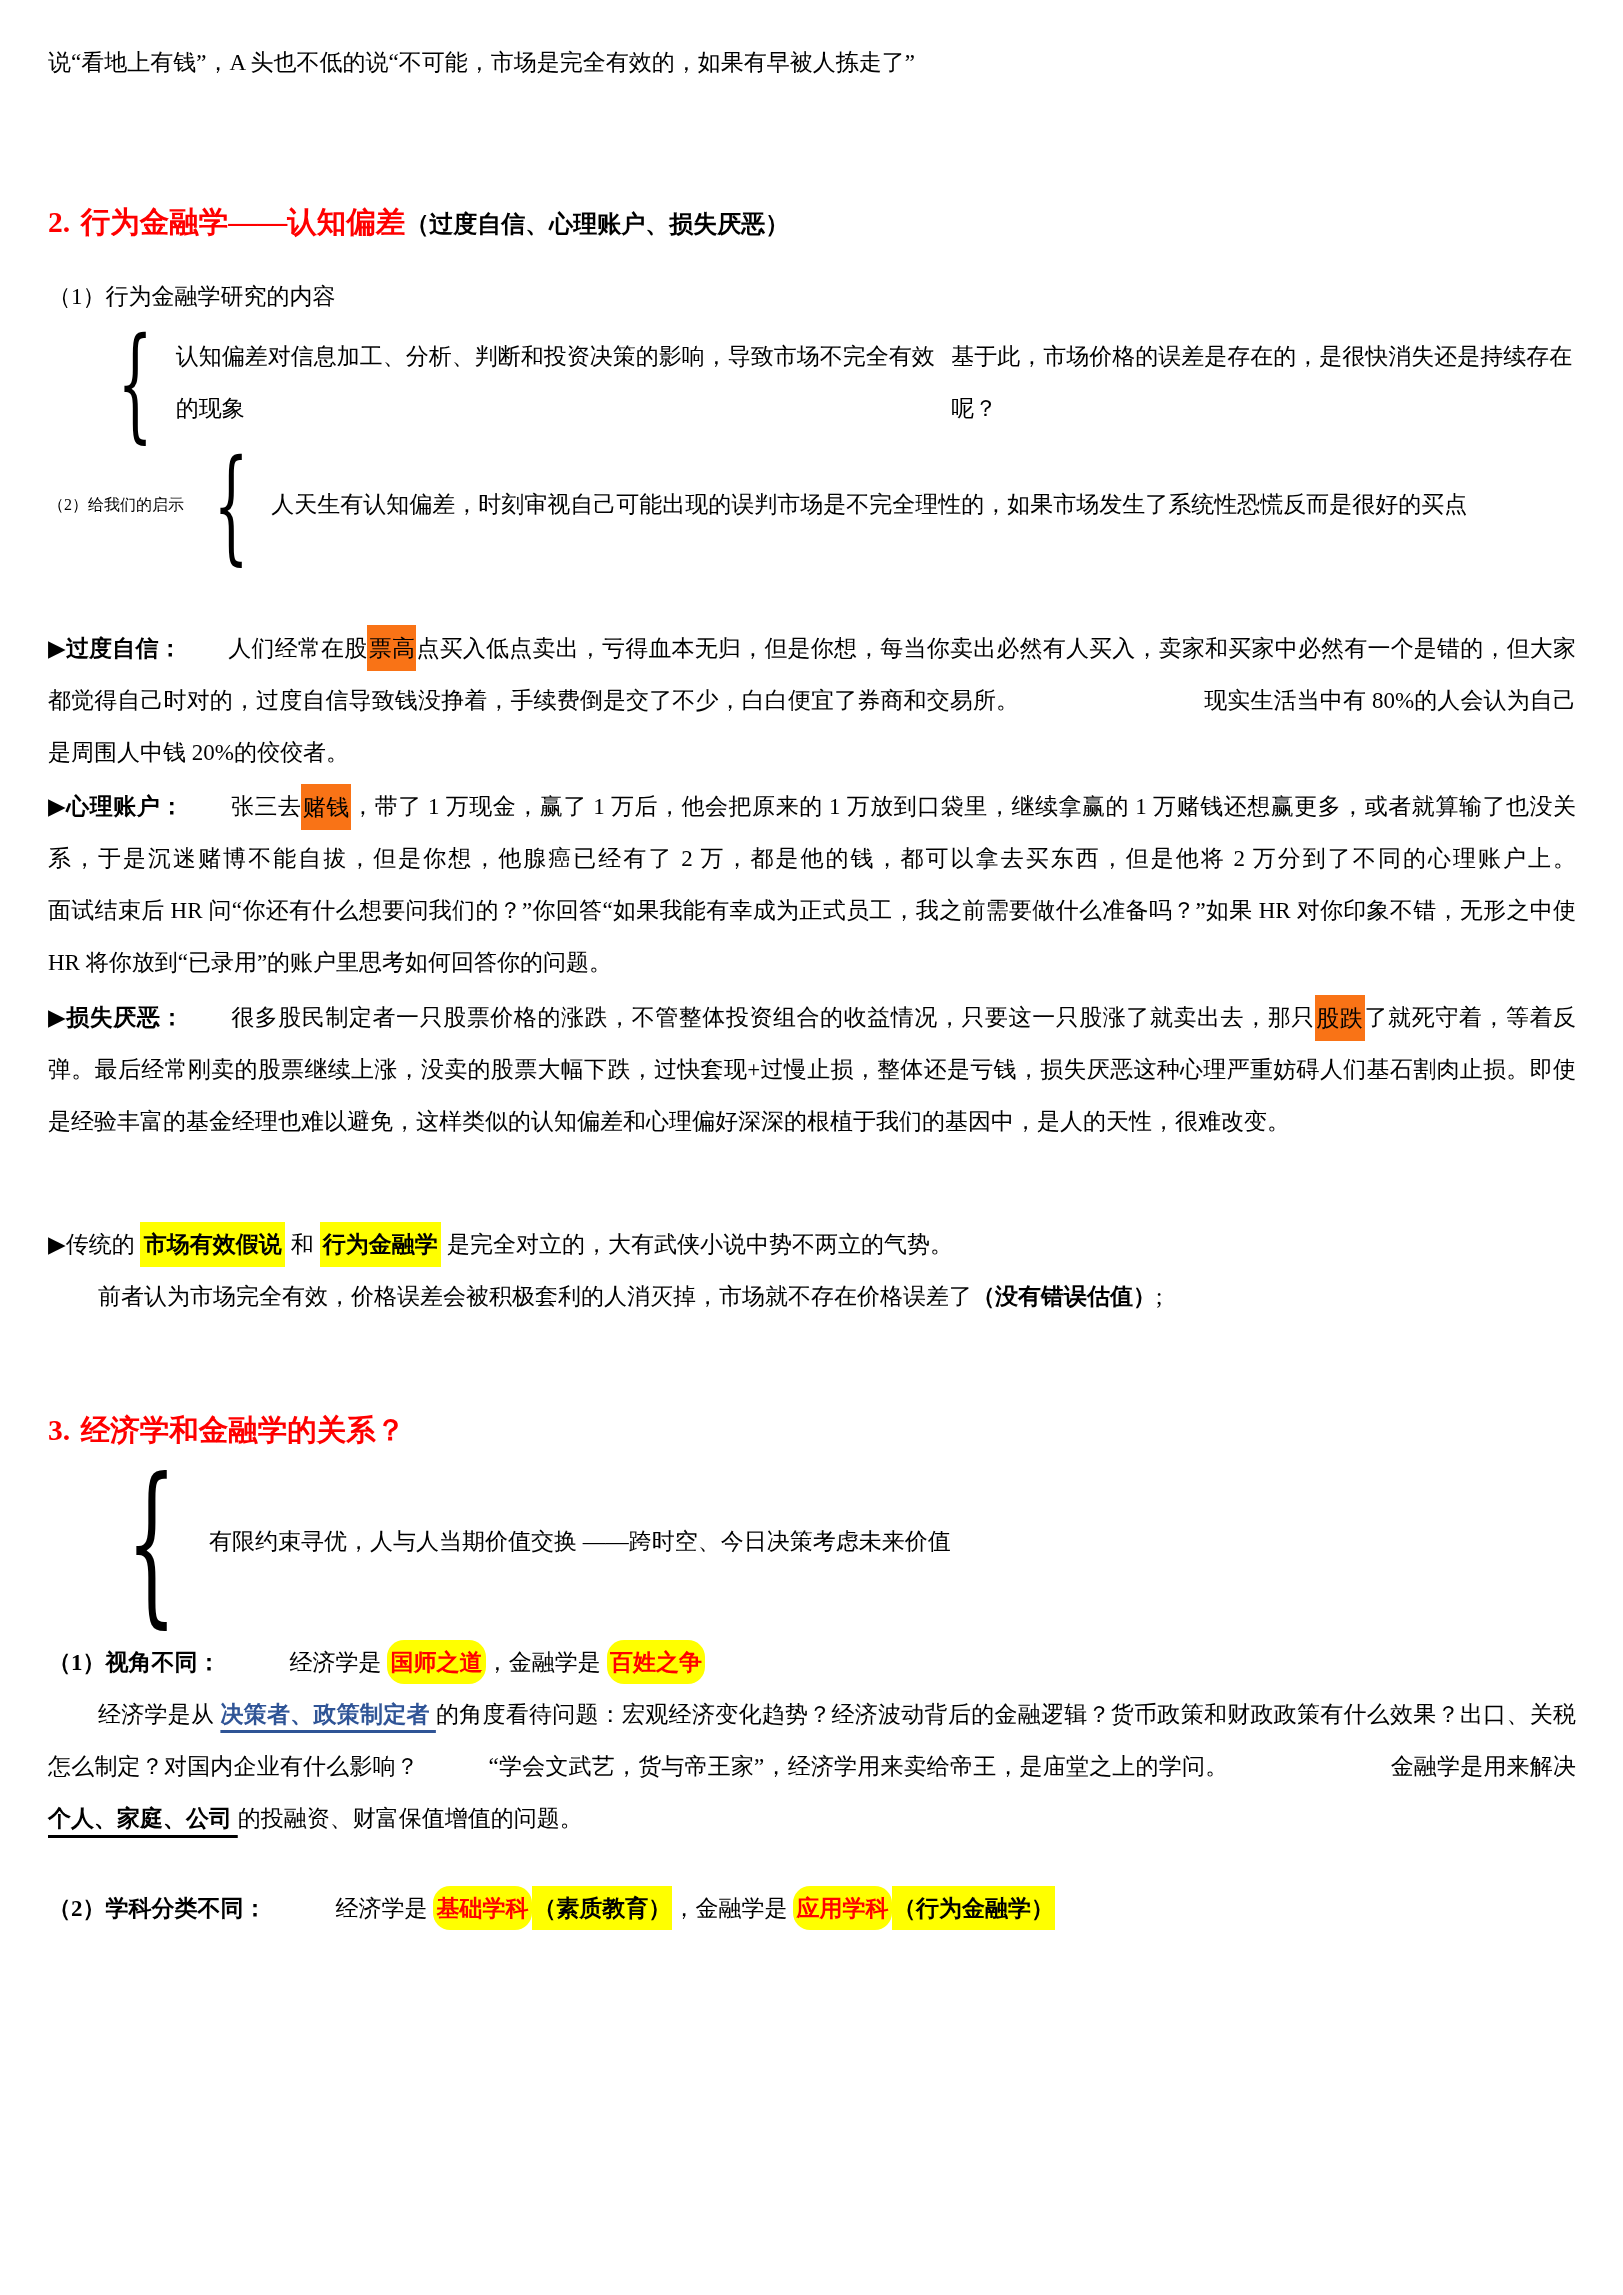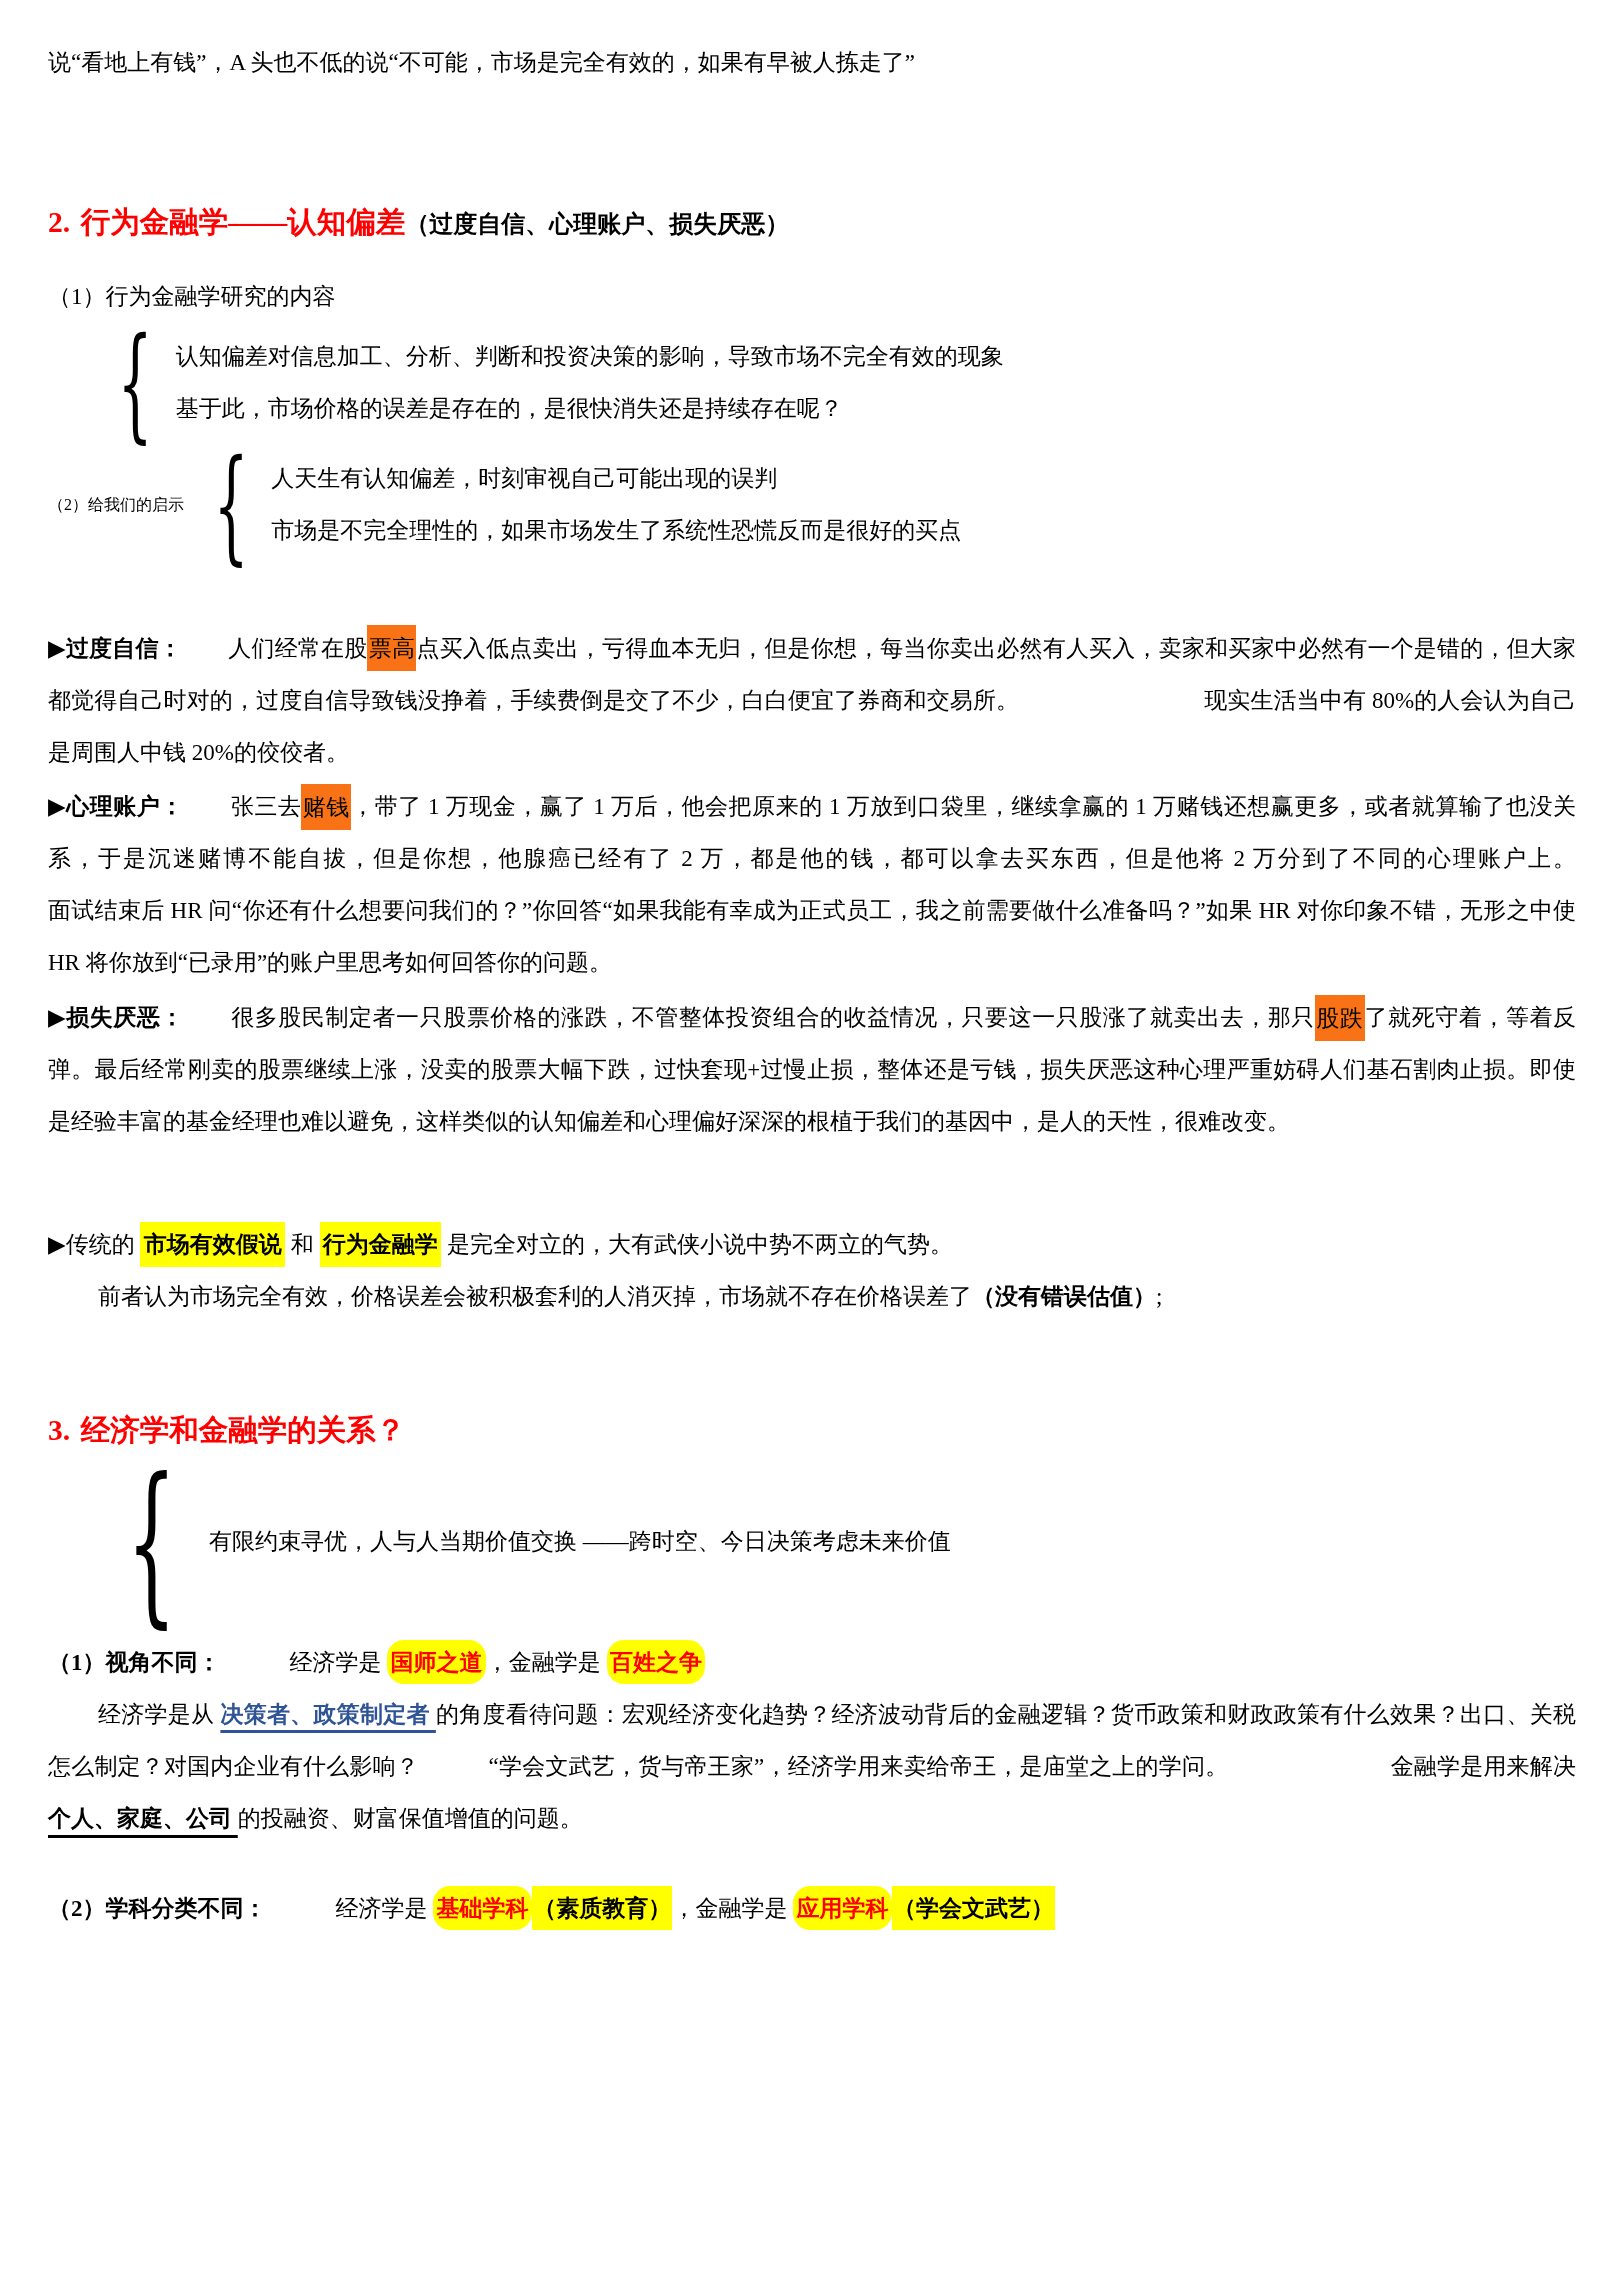--- a/index.html
+++ b/index.html
@@ -18,21 +18,21 @@
   .mt-h3{margin-top:77px;}
   
   .brace-row{display:flex;align-items:center;}
   .b1{margin-left:47px;margin-top:7.9px;}
   .b2{margin-top:17px;}
   .b3{margin-left:47px;margin-top:3.9px;}
   .brace{display:inline-block;font-family:"DejaVu Serif",serif;font-weight:normal;
          transform:scaleX(0.45);transform-origin:center;margin:0 1.3px;}
   .brace.two{font-size:123px;line-height:105px;}
   .brace.three{font-size:175px;line-height:157px;}
-  .brace-lines{display:flex;flex-direction:column;}
+  .brace-lines{display:flex;flex-direction:row;}
   .brace-lines .line{font-size:23px;line-height:52px;}
   .b2 .lbl-item{font-size:16px;margin-right:6.5px;}
   
   .mt-item1{margin-top:17px;}
   .p-over{margin-top:65px;}
   .p-mental{margin-top:2.6px;}
   .p-loss{margin-top:2.6px;}
   .p-trad{margin-top:71px;}
   .view-row{margin-top:15.7px;}
   .cat-row{margin-top:38px;}
@@ -91,16 +91,16 @@
     <span class="brace three">{</span>
     <div class="brace-lines">
       <div class="line">有限约束寻优，人与人当期价值交换 ——跨时空、今日决策考虑未来价值</div>
     </div>
   </div>
 
   <p class="body view-row"><span class="lbl">（1）视角不同：</span><span>　　　经济学是 </span><span class="hyr">国师之道</span><span>，金融学是 </span><span class="hyr">百姓之争</span></p>
 
   <p class="body indent"><span>经济学是从 </span><span class="blue">决策者、政策制定者 </span><span>的角度看待问题：宏观经济变化趋势？经济波动背后的金融逻辑？货币政策和财政政策有什么效果？出口、关税怎么制定？对国内企业有什么影响？　　　“学会文武艺，货与帝王家”，经济学用来卖给帝王，是庙堂之上的学问。　　　　　　　金融学是用来解决 </span><span class="ulb">个人、家庭、公司 </span><span>的投融资、财富保值增值的问题。</span></p>
 
-  <p class="body cat-row"><span class="lbl">（2）学科分类不同：</span><span>　　　经济学是 </span><span class="hyr">基础学科</span><span class="hyb">（素质教育）</span><span>，金融学是 </span><span class="hyr">应用学科</span><span class="hyb">（学会文武艺）</span></p>
+  <p class="body cat-row"><span class="lbl">（2）学科分类不同：</span><span>　　　经济学是 </span><span class="hyr">基础学科</span><span class="hyb">（素质教育）</span><span>，金融学是 </span><span class="hyr">应用学科</span><span class="hyb">（行为金融学）</span></p>
 
 </div>
 
 
 </body></html>

